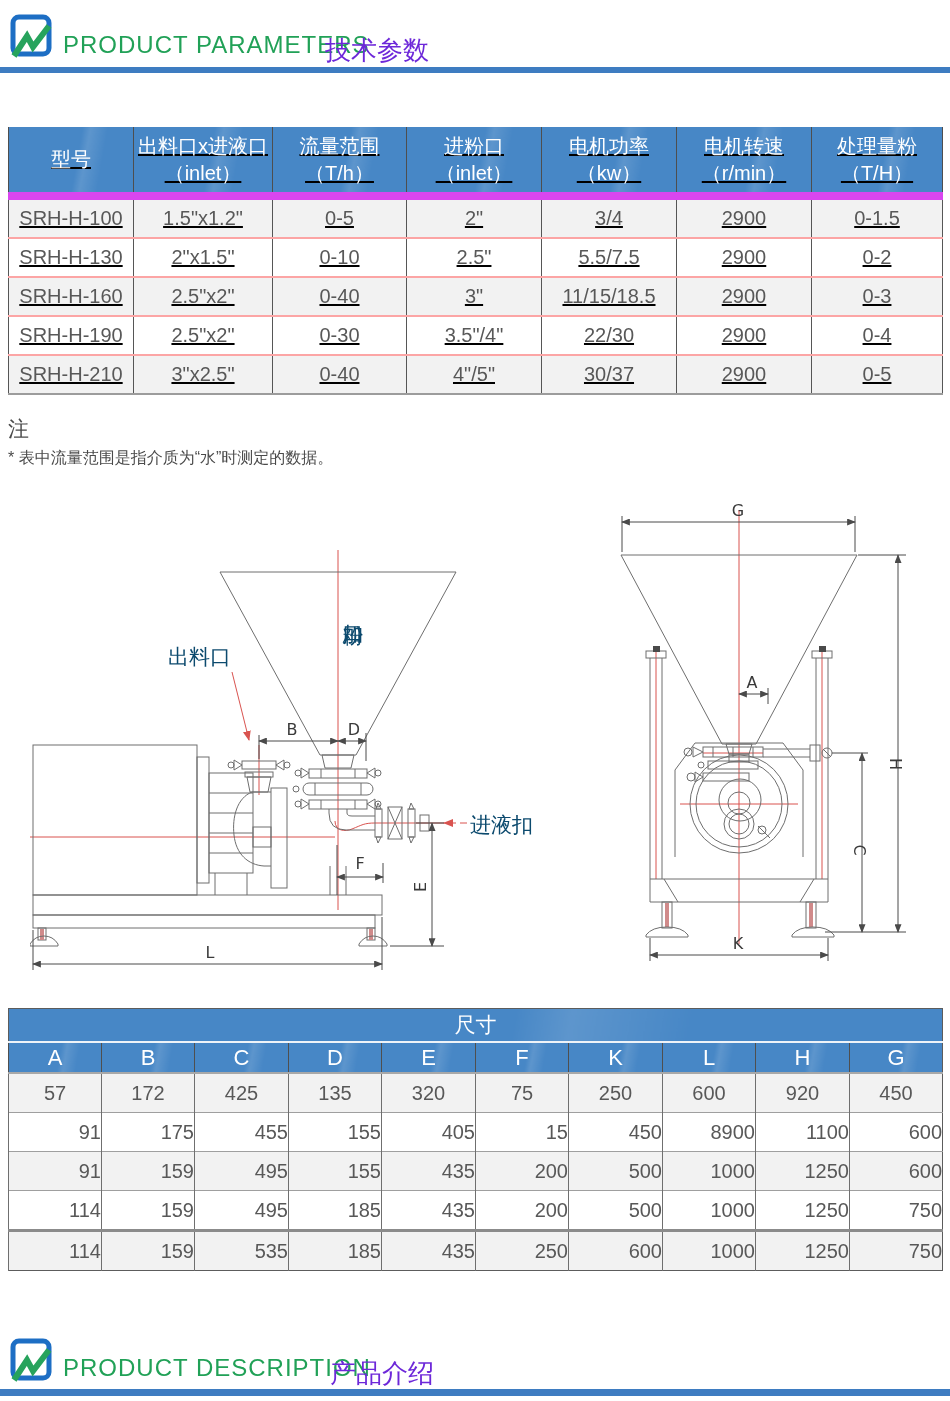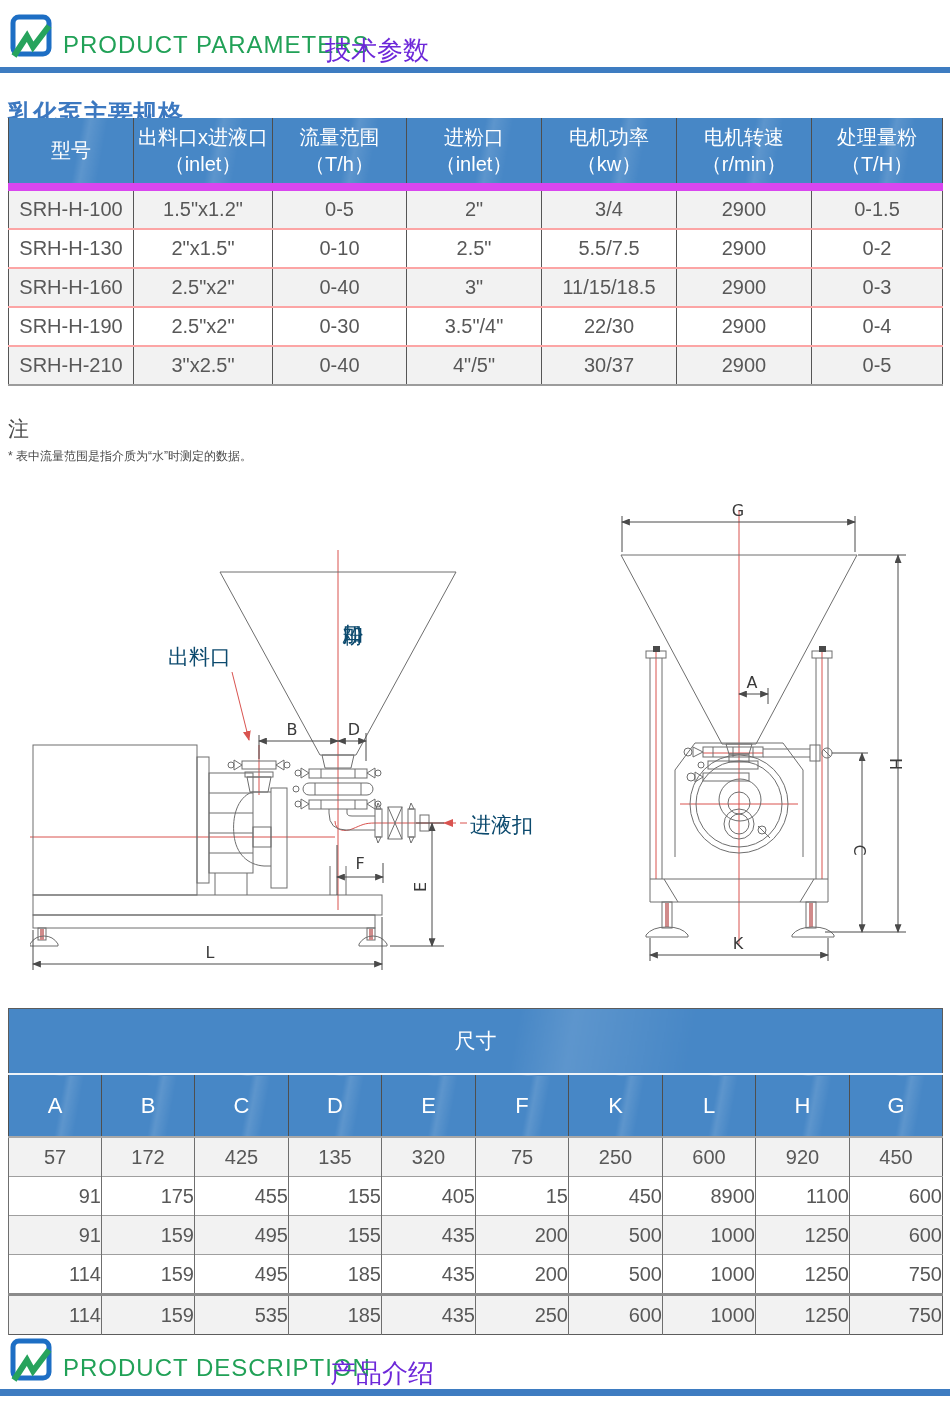--- a/index.html
+++ b/index.html
@@ -9,53 +9,53 @@
   
   .band-rule{position:absolute;left:0;width:950px;height:6px;background:#3e7cc1;}
   .logo{position:absolute;left:8px;width:47px;height:47px;}
   .hdr-en{position:absolute;left:63px;color:#21a157;font-size:24px;letter-spacing:1px;white-space:nowrap;}
   .hdr-zh{position:absolute;color:#6d28d9;font-size:26px;white-space:nowrap;}
 
   .section-title{position:absolute;left:8px;top:97px;color:#3c78c0;font-size:25px;font-weight:bold;}
 
   
   table{border-collapse:collapse;table-layout:fixed;}
-  .spec{position:absolute;left:8px;top:118px;width:934px;}
+  .spec{position:absolute;left:8px;top:127px;width:934px;text-decoration:underline;}
   .spec th{background-color:#4787c6;
            background-image:linear-gradient(100deg,rgba(255,255,255,0) 54%,rgba(255,255,255,.12) 60%,rgba(255,255,255,0) 73%);
            color:#fff;font-weight:normal;font-size:20px;line-height:1.32;height:65px;
            border-left:1px solid #4e4e4e;border-right:1px solid #4e4e4e;padding:0;}
   .spec th span{display:block;}
   .spec td{height:37px;text-align:center;font-size:20px;color:#585858;background:#fff;
            border-left:1px solid #565656;border-right:1px solid #565656;padding:0;}
   .spec tbody tr:nth-child(odd) td{background:#f2f2f2;}
   .spec tbody tr:first-child td{border-top:8px solid #d946ef;margin-top:36px;}
   .spec tbody tr + tr td{border-top:2px solid #fca5a5;}
   .spec tbody tr:last-child td{border-bottom:2px solid #9c9c9c;}
 
   
-  .note{position:absolute;left:8px;color:#4a4a4a;font-size:12px;white-space:nowrap;}
+  .note{position:absolute;left:8px;color:#4a4a4a;font-size:16px;white-space:nowrap;}
 
   
   .dwg{position:absolute;}
   .dwg svg{display:block;}
   .dlabel{position:absolute;font-size:21px;color:#0c4a6e;white-space:nowrap;}
   .dlabel.vert{writing-mode:vertical-rl;text-orientation:upright;letter-spacing:2px;}
   .ln{stroke:#6e6e6e;fill:none;stroke-width:1;}
   .dimln{stroke:#4a4a4a;fill:none;stroke-width:1;}
   .red{stroke:#d9534f;fill:none;stroke-width:1;}
   .redfill{fill:#d08a8a;stroke:none;}
   .blk{fill:#4a4a4a;stroke:none;}
   .dwg text{fill:#3a3a3a;font-size:16px;font-family:"DejaVu Sans",sans-serif;}
 
   
   .dim{position:absolute;left:8px;top:1008px;width:934px;border:1px solid #5c5c5c;}
   .dim th{background-color:#4787c6;
           background-image:linear-gradient(100deg,rgba(255,255,255,0) 54%,rgba(255,255,255,.12) 60%,rgba(255,255,255,0) 73%);
-          color:#fff;font-weight:normal;padding:16px;}
+          color:#fff;font-weight:normal;padding:0;}
   .dim tr.titlerow th{height:32px;font-size:21px;border-bottom:2px solid #eef3f8;}
   .dim tr.colsrow th{height:29px;font-size:22px;border-left:1px solid #4f4f4f;border-bottom:2px solid #a8a8a8;}
   .dim td{height:38px;text-align:center;font-size:20px;color:#585858;background:#fff;
           border-left:1px solid #6f6f6f;padding:0;}
   .dim tbody tr:nth-child(odd) td{background:#f2f2f2;}
   .dim tbody tr + tr td{border-top:1px solid #9f9f9f;text-align:right;}
   .dim tbody tr:nth-child(5) td{border-top:3px solid #8b8b8b;}
 </style>
 </head>
 <body>
@@ -63,21 +63,20 @@
 <div class="page">
 
   <svg class="logo" style="top:14px" viewBox="0 0 47 47">
     <rect x="5" y="3" width="36" height="37" rx="6" fill="#ffffff" stroke="#1d6ec4" stroke-width="5"></rect>
     <polyline points="6,42 19,22 25,33 41,12" fill="none" stroke="#27a35c" stroke-width="6"></polyline>
   </svg>
   <div class="hdr-en" style="top:31px">PRODUCT PARAMETERS</div>
   <div class="hdr-zh" style="left:325px;top:33px">技术参数</div>
   <div class="band-rule" style="top:67px"></div>
 
-  <div class="section-title">乳化泵主要规格</div>
 
   <table class="spec">
     <colgroup>
       <col style="width:125px">
         <col style="width:139px">
         <col style="width:134px">
         <col style="width:135px">
       <col style="width:135px">
         <col style="width:135px">
         <col style="width:131px">

